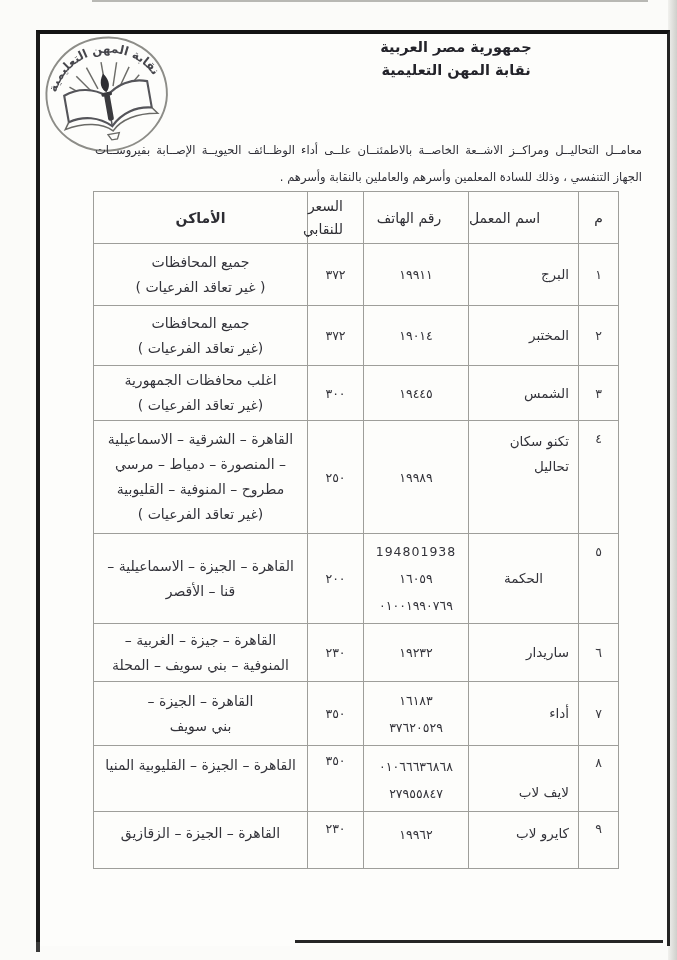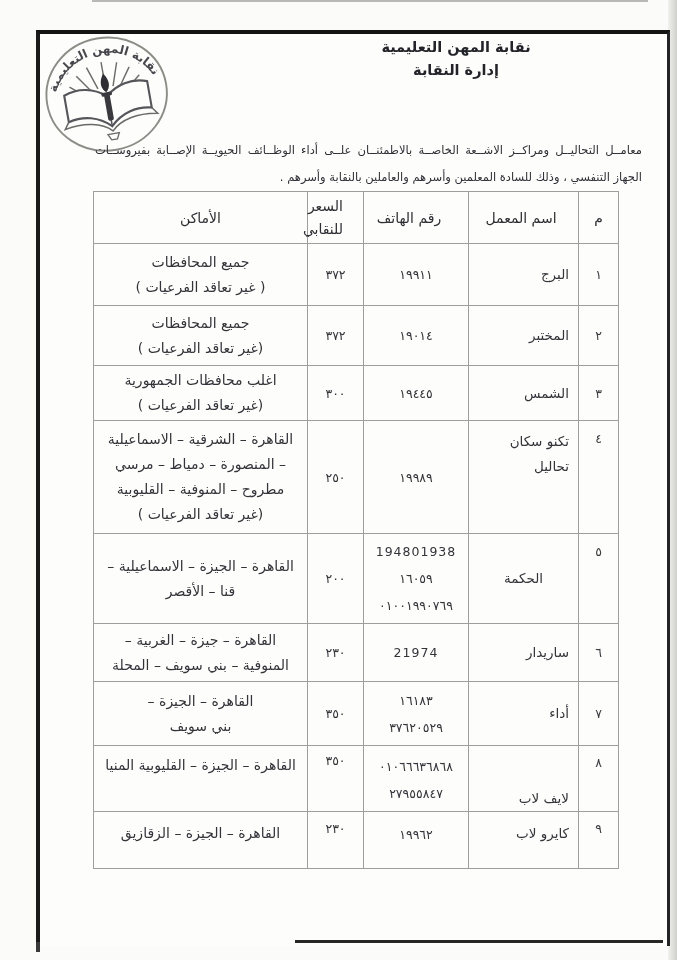--- a/index.html
+++ b/index.html
@@ -41,25 +41,25 @@
     font-weight:normal;font-size:11.5px;line-height:27px;color:#2f2f37;
   }
 
   
   .table-wrap{position:absolute;left:93px;top:191px;}
   table{border-collapse:collapse;table-layout:fixed;direction:rtl;width:525px;background:#fdfdfb;}
   th,td{border:1px solid #9e9e9a;padding:0;vertical-align:middle;}
   thead tr{height:52px;}
   th{font-weight:normal;font-size:14px;color:#2d2d33;}
   .h-num{text-align:center;}
-  .h-name{text-align:center;padding-right:5px;}
+  .h-name{text-align:left;padding-right:5px;}
   .h-phone{text-align:center;padding-right:14px;}
   .h-price{text-align:left;padding-right:20px;}
   .h-price .hdr-line{line-height:23px;}
-  .h-places{text-align:center;}
+  .h-places{text-align:center;font-weight:bold;}
 
   td{font-size:13px;color:#33333a;text-align:center;}
   .c-num{font-size:12.5px;color:#3a3a40;}
   .c-name{text-align:right;padding-right:9px;font-size:13.5px;}
   .c-phone{font-size:12.5px;letter-spacing:1px;}
   .c-price{font-size:12.5px;letter-spacing:1px;}
   .c-places{font-size:14px;}
   .cell-line{line-height:25px;}
   .c-phone .cell-line{line-height:27px;}
 
@@ -71,21 +71,21 @@
   tbody tr:nth-child(6){height:58px;}
   tbody tr:nth-child(7){height:64px;}
   tbody tr:nth-child(8){height:66px;}
   tbody tr:nth-child(9){height:57px;}
 
   tbody tr:nth-child(4) .c-name{vertical-align:top;padding-top:8px;}
   tbody tr:nth-child(4) .c-num{vertical-align:top;padding-top:10px;}
   tbody tr:nth-child(5) .c-num{vertical-align:top;padding-top:10px;}
   tbody tr:nth-child(5) .c-name{text-align:center;padding-right:0;}
   tbody tr:nth-child(8) td{vertical-align:top;padding-top:7px;}
-  tbody tr:nth-child(8) .c-name{vertical-align:bottom;padding-bottom:0;padding-top:0;}
+  tbody tr:nth-child(8) .c-name{vertical-align:bottom;padding-bottom:6px;padding-top:0;}
   tbody tr:nth-child(8) .c-num{padding-top:9px;}
   tbody tr:nth-child(9) td{vertical-align:top;padding-top:9px;}
 </style>
 </head>
 <body>
 
 <div class="scan-top-line"></div>
 <div class="scan-right-strip"></div>
 <div class="page-frame"></div>
 <div class="frame-bottom"></div>
@@ -115,22 +115,22 @@
     </g>
     <g>
       <rect x="67" y="64" width="6" height="28" rx="2" fill="#3a3a3e"></rect>
       <rect x="64.5" y="62" width="11" height="4" rx="1.5" fill="#3a3a3e"></rect>
       <path d="M 70 42 C 63.5 51 65.5 58 70 62 C 74.5 58 76.5 51 70 42 Z" fill="#2e2e33"></path>
     </g>
   </svg>
 </div>
 
 <div class="header-block">
+  <div>جمهورية مصر العربية</div>
   <div>نقابة المهن التعليمية</div>
-  <div>إدارة النقابة</div>
 </div>
 
 <div class="intro">معامــل التحاليــل ومراكــز الاشــعة الخاصــة بالاطمئنــان علــى أداء الوظــائف الحيويــة الإصــابة بفيروســات الجهاز التنفسي ، وذلك للسادة المعلمين وأسرهم والعاملين بالنقابة وأسرهم .</div>
 
 <div class="table-wrap">
   <table>
     <colgroup>
       <col style="width:40px">
         <col style="width:110px">
         <col style="width:105px">
@@ -224,21 +224,21 @@
             <div class="cell-line">القاهرة – الجيزة – الاسماعيلية –</div>
             <div class="cell-line">قنا – الأقصر</div>
           </td>
   </tr>
         <tr>
     <td class="c-num">٦</td>
     <td class="c-name">
             <div class="cell-line">ساريدار</div>
           </td>
     <td class="c-phone">
-            <div class="cell-line">21974</div>
+            <div class="cell-line">١٩٢٣٢</div>
           </td>
     <td class="c-price">٢٣٠</td>
     <td class="c-places">
             <div class="cell-line">القاهرة – جيزة – الغربية –</div>
             <div class="cell-line">المنوفية – بني سويف – المحلة</div>
           </td>
   </tr>
         <tr>
     <td class="c-num">٧</td>
     <td class="c-name">

